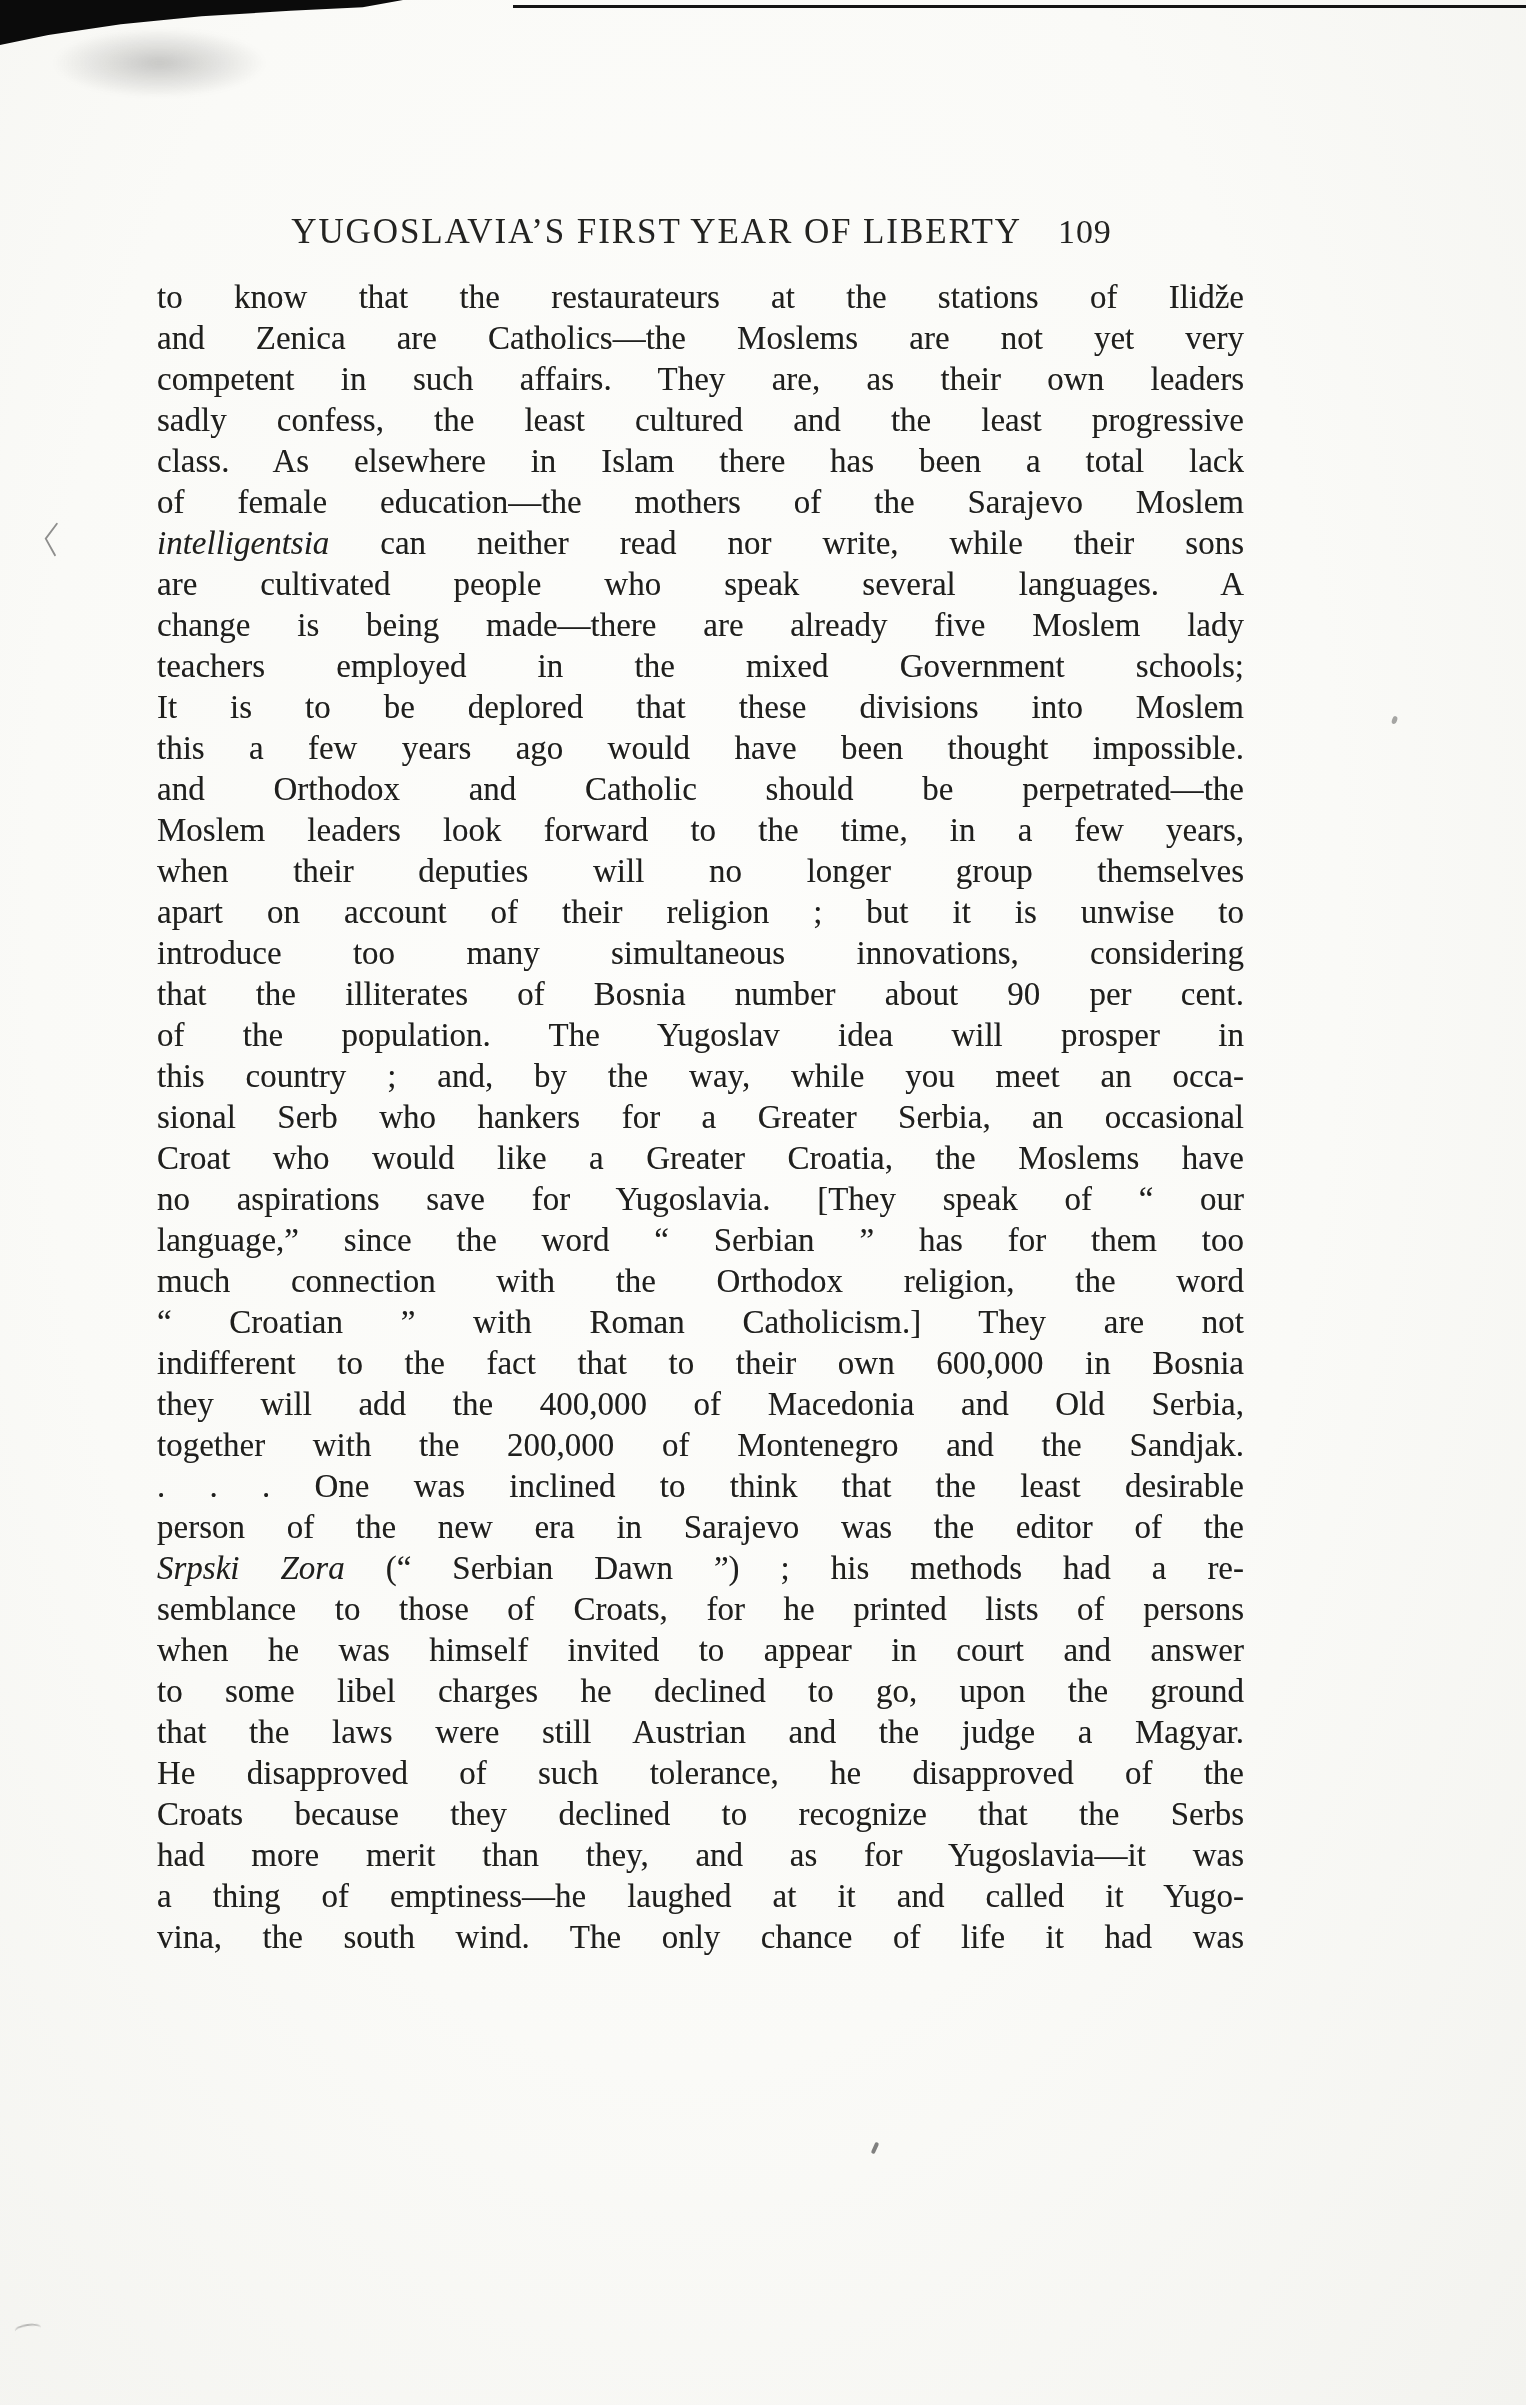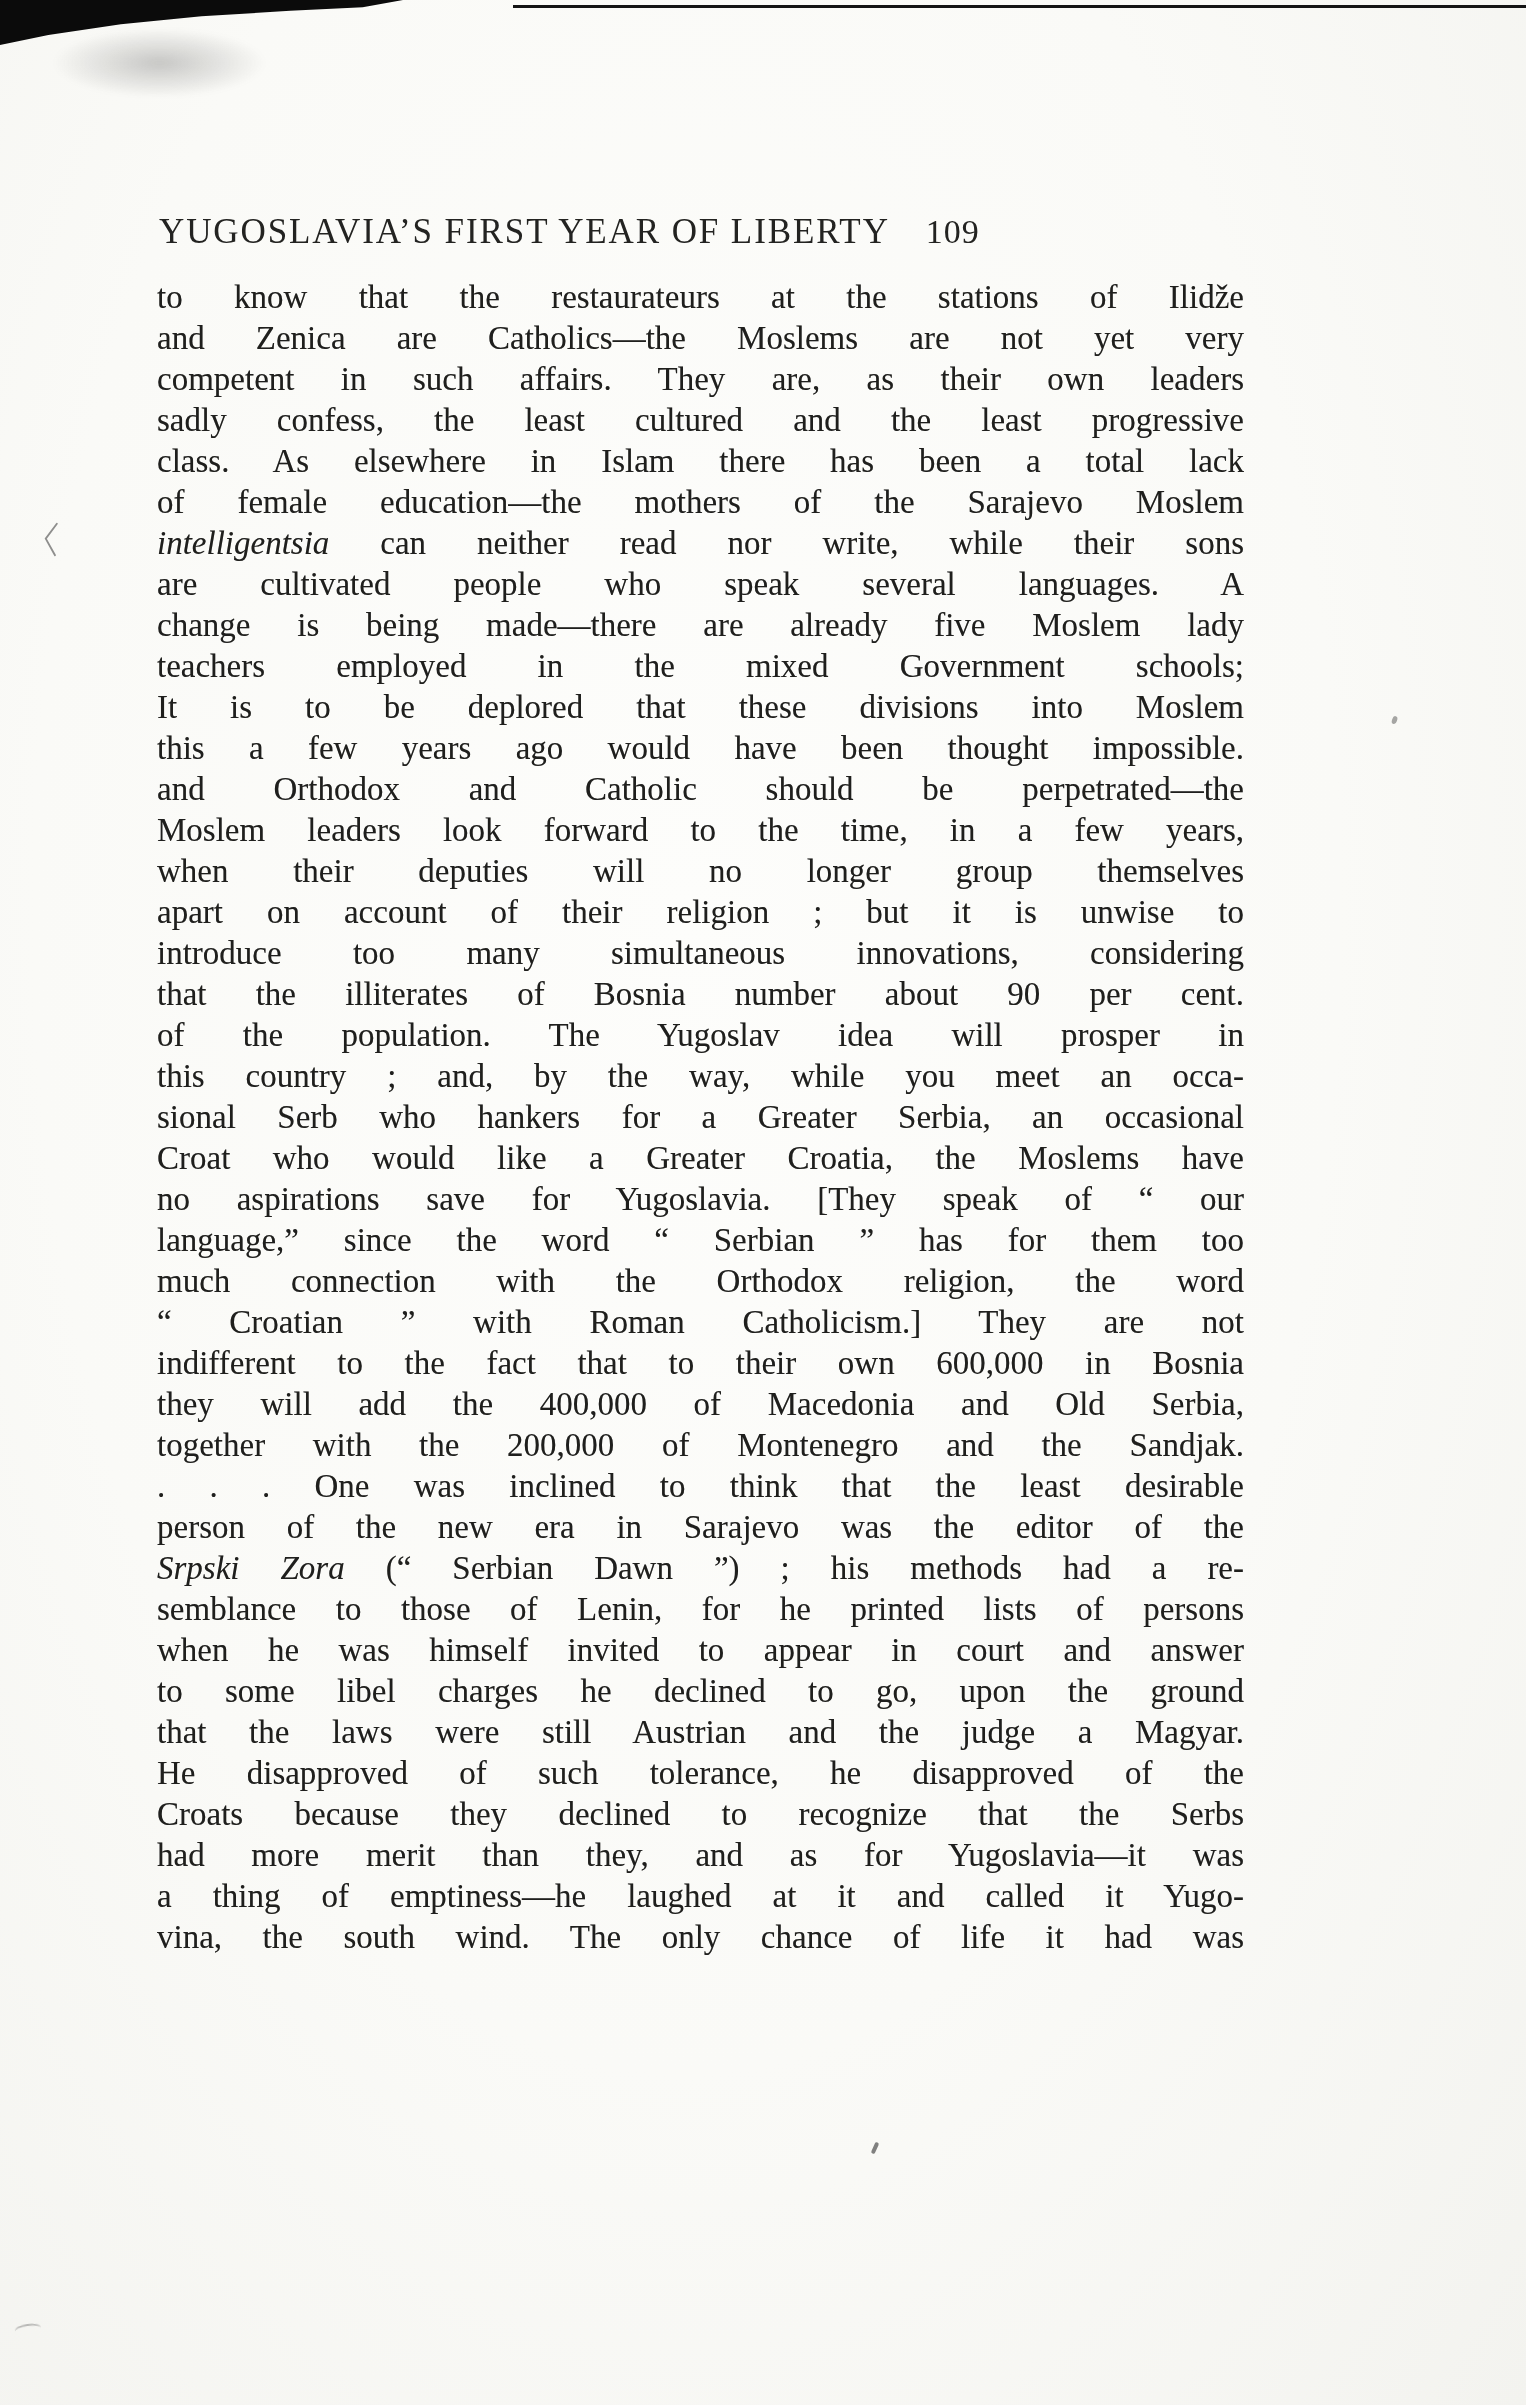--- a/index.html
+++ b/index.html
@@ -63,20 +63,21 @@
     transform: rotate(-8deg);
     filter: blur(0.5px);
   }
 
   
   .running-header {
     position: absolute;
     top: 212px; left: 159px;
     width: 1085px;
     display: flex;
+    justify-content: center;
     align-items: baseline;
     gap: 36px;
     color: #232321;
   }
   .running-header .title {
     font-size: 35px;
     letter-spacing: 1.9px;
     white-space: nowrap;
   }
   .running-header .folio {
@@ -146,21 +147,21 @@
       <div class="line"><span>no aspirations save for Yugoslavia.  [They speak of “ our</span></div>
       <div class="line"><span>language,” since the word “ Serbian ” has for them too</span></div>
       <div class="line"><span>much connection with the Orthodox religion, the word</span></div>
       <div class="line"><span>“ Croatian ” with Roman Catholicism.]  They are not</span></div>
       <div class="line"><span>indifferent to the fact that to their own 600,000 in Bosnia</span></div>
       <div class="line"><span>they will add the 400,000 of Macedonia and Old Serbia,</span></div>
       <div class="line"><span>together with the 200,000 of Montenegro and the Sandjak.</span></div>
       <div class="line"><span>. . . One was inclined to think that the least desirable</span></div>
       <div class="line"><span>person of the new era in Sarajevo was the editor of the</span></div>
       <div class="line"><i>Srpski Zora</i><span> (“ Serbian Dawn ”) ;  his methods had a re-</span></div>
-      <div class="line"><span>semblance to those of Lenin, for he printed lists of persons</span></div>
+      <div class="line"><span>semblance to those of Croats, for he printed lists of persons</span></div>
       <div class="line"><span>when he was himself invited to appear in court and answer</span></div>
       <div class="line"><span>to some libel charges he declined to go, upon the ground</span></div>
       <div class="line"><span>that the laws were still Austrian and the judge a Magyar.</span></div>
       <div class="line"><span>He disapproved of such tolerance, he disapproved of the</span></div>
       <div class="line"><span>Croats because they declined to recognize that the Serbs</span></div>
       <div class="line"><span>had more merit than they, and as for Yugoslavia—it was</span></div>
       <div class="line"><span>a thing of emptiness—he laughed at it and called it Yugo-</span></div>
       <div class="line"><span>vina, the south wind.  The only chance of life it had was</span></div>
     </div>
 

